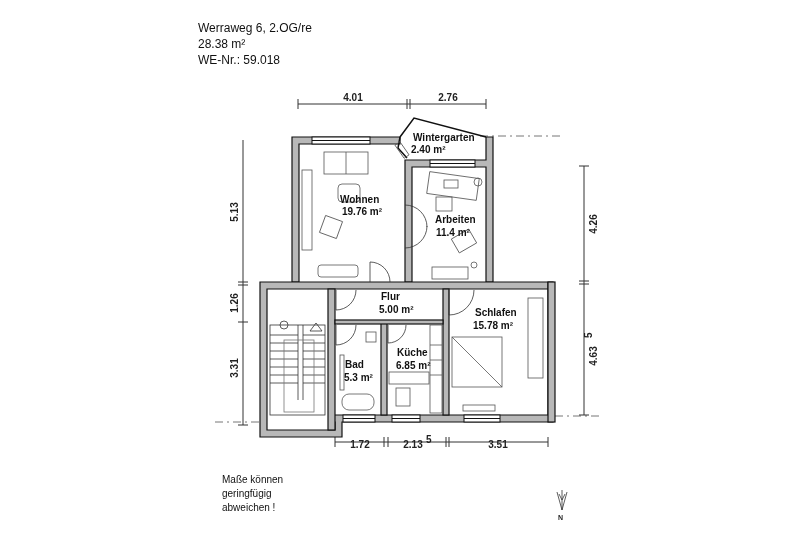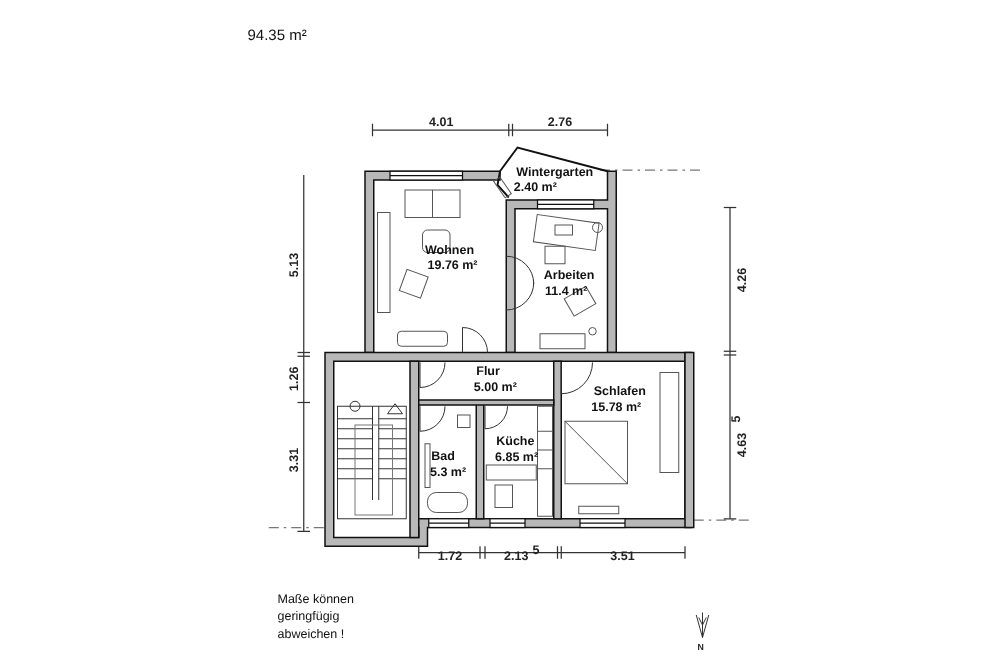--- a/index.html
+++ b/index.html
@@ -8,21 +8,23 @@
     .hdr div { white-space: nowrap; }
     .note { position: absolute; left: 222px; top: 473px; font-size: 10px; font-weight: normal; line-height: 14px; color: #111; }
     svg { position: absolute; left: 0; top: 0; }
     .lbl { font-family: "Liberation Sans", sans-serif; font-size: 10px; font-weight: bold; fill: #111; }
     .dim { font-family: "Liberation Sans", sans-serif; font-size: 10px; font-weight: bold; fill: #222; }
   </style>
 </head>
 <body>
 
 <div class="hdr">
-  <div>94.35 m²</div>
+  <div>Werraweg 6, 2.OG/re</div>
+  <div>28.38 m²</div>
+  <div>WE-Nr.: 59.018</div>
 </div>
 
 <svg width="800" height="537" viewBox="0 0 800 537">
 
   <g stroke="#777" stroke-width="1" stroke-dasharray="8,4,2,4" fill="none">
     <line x1="480" y1="136" x2="560" y2="136"></line>
     <line x1="215" y1="422" x2="262" y2="422"></line>
     <line x1="555" y1="416" x2="600" y2="416"></line>
   </g>
 

